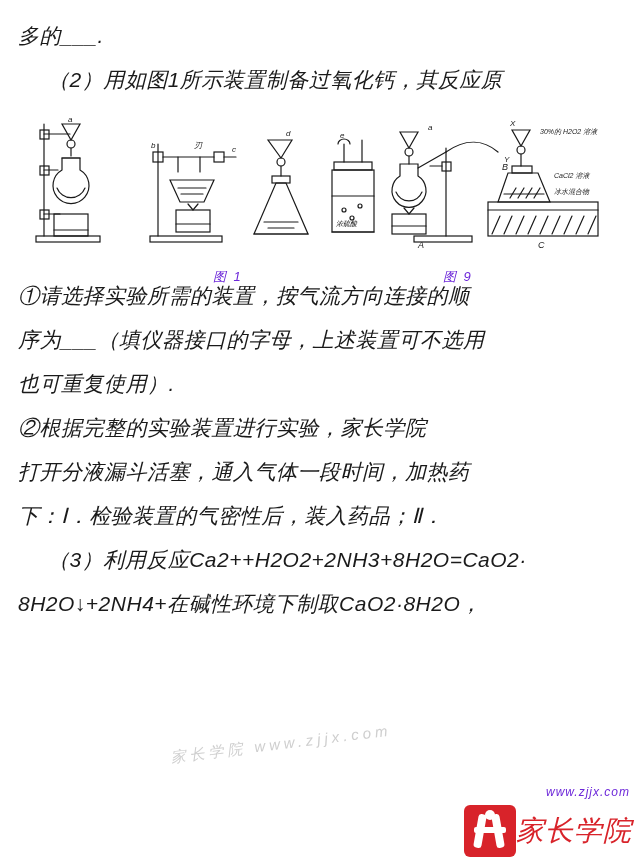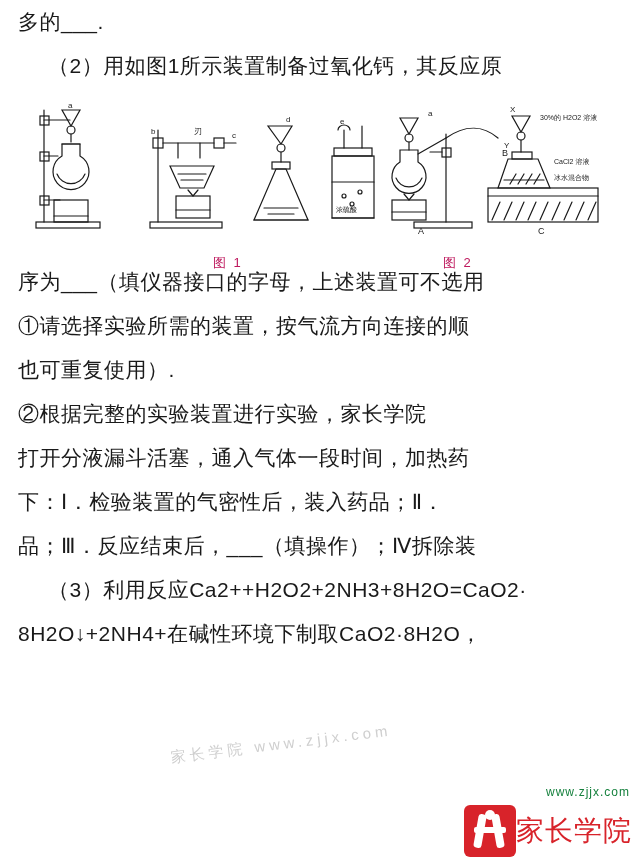--- a/index.html
+++ b/index.html
@@ -13,21 +13,22 @@
     position: relative;
     overflow: hidden;
     font-family: "Liberation Sans", sans-serif;
     color: #111;
   }
   .page {
     position: relative;
     width: 640px;
     height: 861px;
     box-sizing: border-box;
-    padding: 0 18px;
+    padding: 14px 18px;
+    font-style: italic;
   }
   .txt {
     font-size: 21px;
     line-height: 44px;
     letter-spacing: 0.5px;
     color: #1a1a1a;
     white-space: pre-wrap;
   }
   .indent { text-indent: 30px; }
 
@@ -86,21 +87,21 @@
   }
   .fig-svg { display: block; }
   .fig-caption-row {
     position: relative;
     height: 22px;
     width: 604px;
   }
   .fig-caption {
     position: absolute;
     font-size: 13px;
-    color: #be185d;
+    color: #6d28d9;
     letter-spacing: 2px;
   }
   .cap1 { left: 195px; }
   .cap2 { left: 425px; }
 
   
   .wm-center {
     position: absolute;
     left: 170px;
     top: 735px;
@@ -148,21 +149,21 @@
     font-size: 28px;
     color: #d8232a;
     letter-spacing: 1px;
     white-space: nowrap;
   }
   .wm-url {
     position: absolute;
     right: 10px;
     bottom: 62px;
     font-size: 12px;
-    color: #15803d;
+    color: #6d28d9;
     letter-spacing: 1px;
   }
 </style>
 </head>
 <body>
 
 <div class="page">
 
   <div class="txt">多的___.</div>
 
@@ -313,31 +314,30 @@
           <path d="M474 116 L482 98 M486 116 L494 98 M498 116 L506 98 M510 116 L518 98 M522 116 L530 98 M534 116 L542 98 M546 116 L554 98 M558 116 L566 98 M570 116 L578 98"></path>
         </g>
         <text x="536" y="60" font-size="7" fill="#1a1a1a" stroke="none">CaCl2 溶液</text>
         <text x="536" y="76" font-size="7" fill="#1a1a1a" stroke="none">冰水混合物</text>
         <text x="520" y="130" font-size="9" fill="#1a1a1a" stroke="none">C</text>
 
       </g>
     </svg>
     <div class="fig-caption-row">
       <span class="fig-caption cap1">图 1</span>
-      <span class="fig-caption cap2">图 2</span>
+      <span class="fig-caption cap2">图 9</span>
     </div>
   </div>
 
+  <div class="txt">①请选择实验所需的装置，按气流方向连接的顺</div>
   <div class="txt">序为___（填仪器接口的字母，上述装置可不选用</div>
-  <div class="txt">①请选择实验所需的装置，按气流方向连接的顺</div>
   <div class="txt">也可重复使用）.</div>
   <div class="txt">②根据完整的实验装置进行实验，家长学院</div>
   <div class="txt">打开分液漏斗活塞，通入气体一段时间，加热药</div>
   <div class="txt">下：Ⅰ．检验装置的气密性后，装入药品；Ⅱ．</div>
-  <div class="txt">品；Ⅲ．反应结束后，___（填操作）；Ⅳ拆除装</div>
   <div class="txt indent">（3）利用反应Ca2++H2O2+2NH3+8H2O=CaO2·</div>
   <div class="txt">8H2O↓+2NH4+在碱性环境下制取CaO2·8H2O，</div>
 
   <div class="wm-center">家长学院 www.zjjx.com</div>
 
   <div class="wm-url">www.zjjx.com</div>
 
   <div class="wm-logo">
     <span class="mark">
       <span class="dot"></span>

